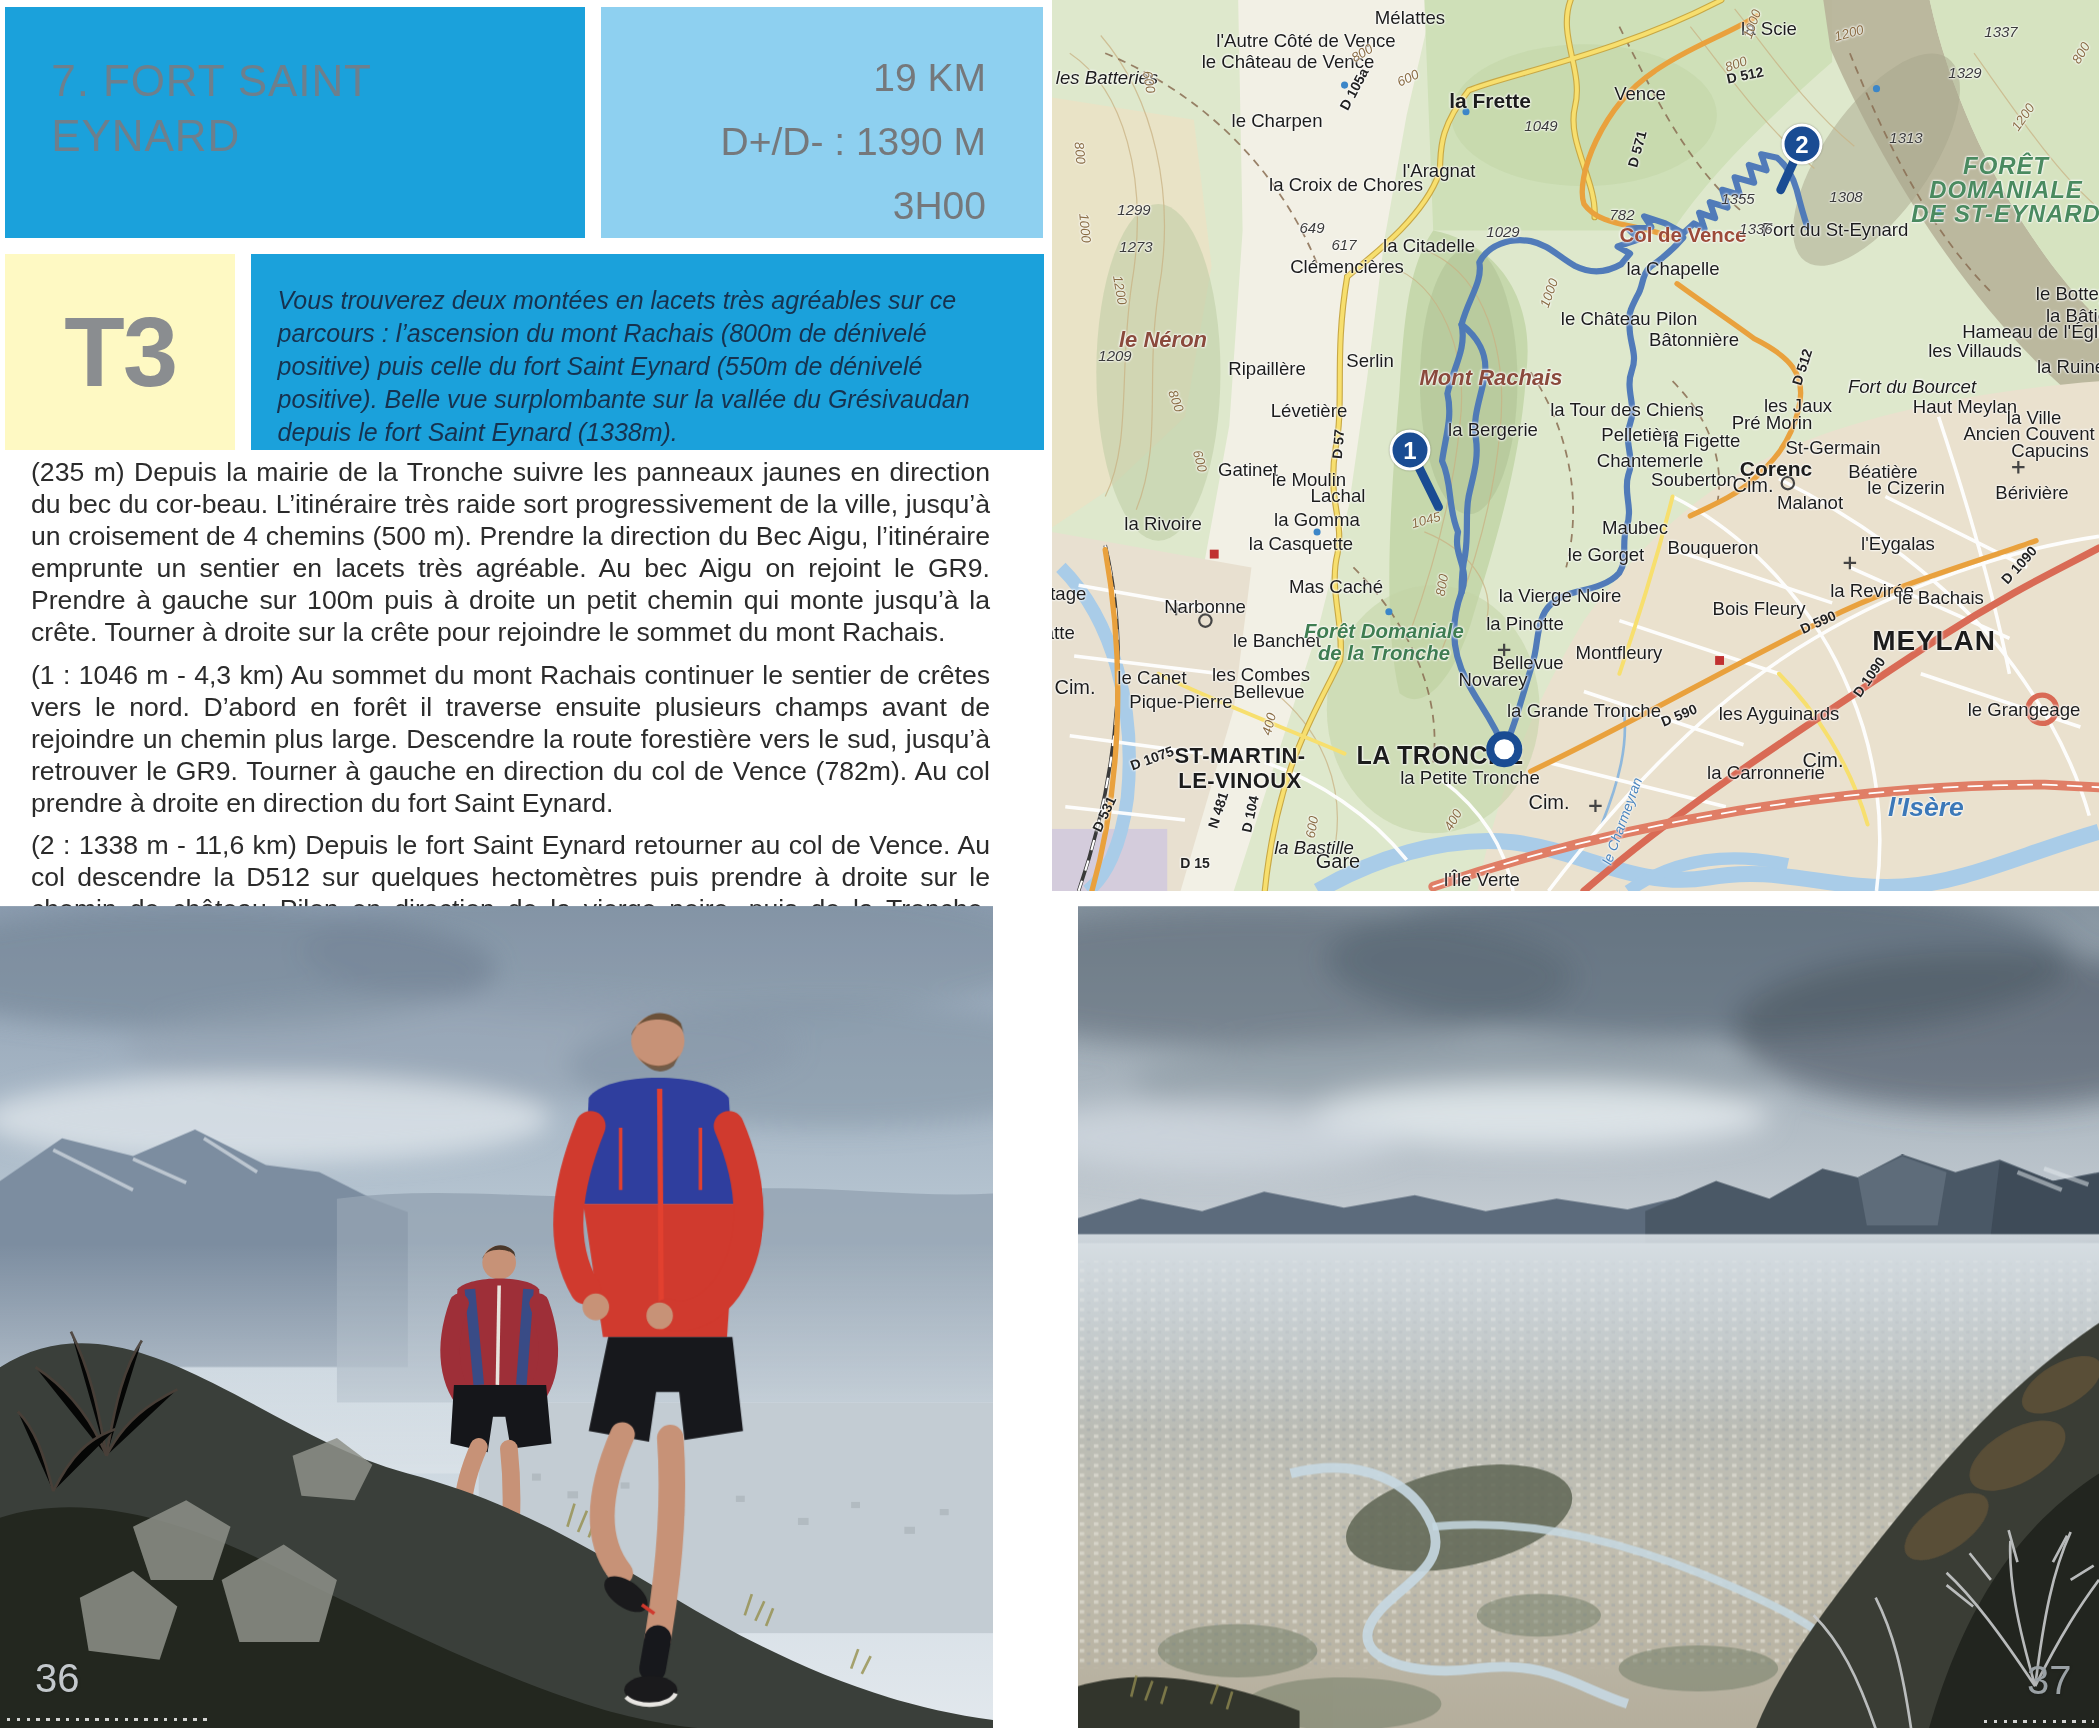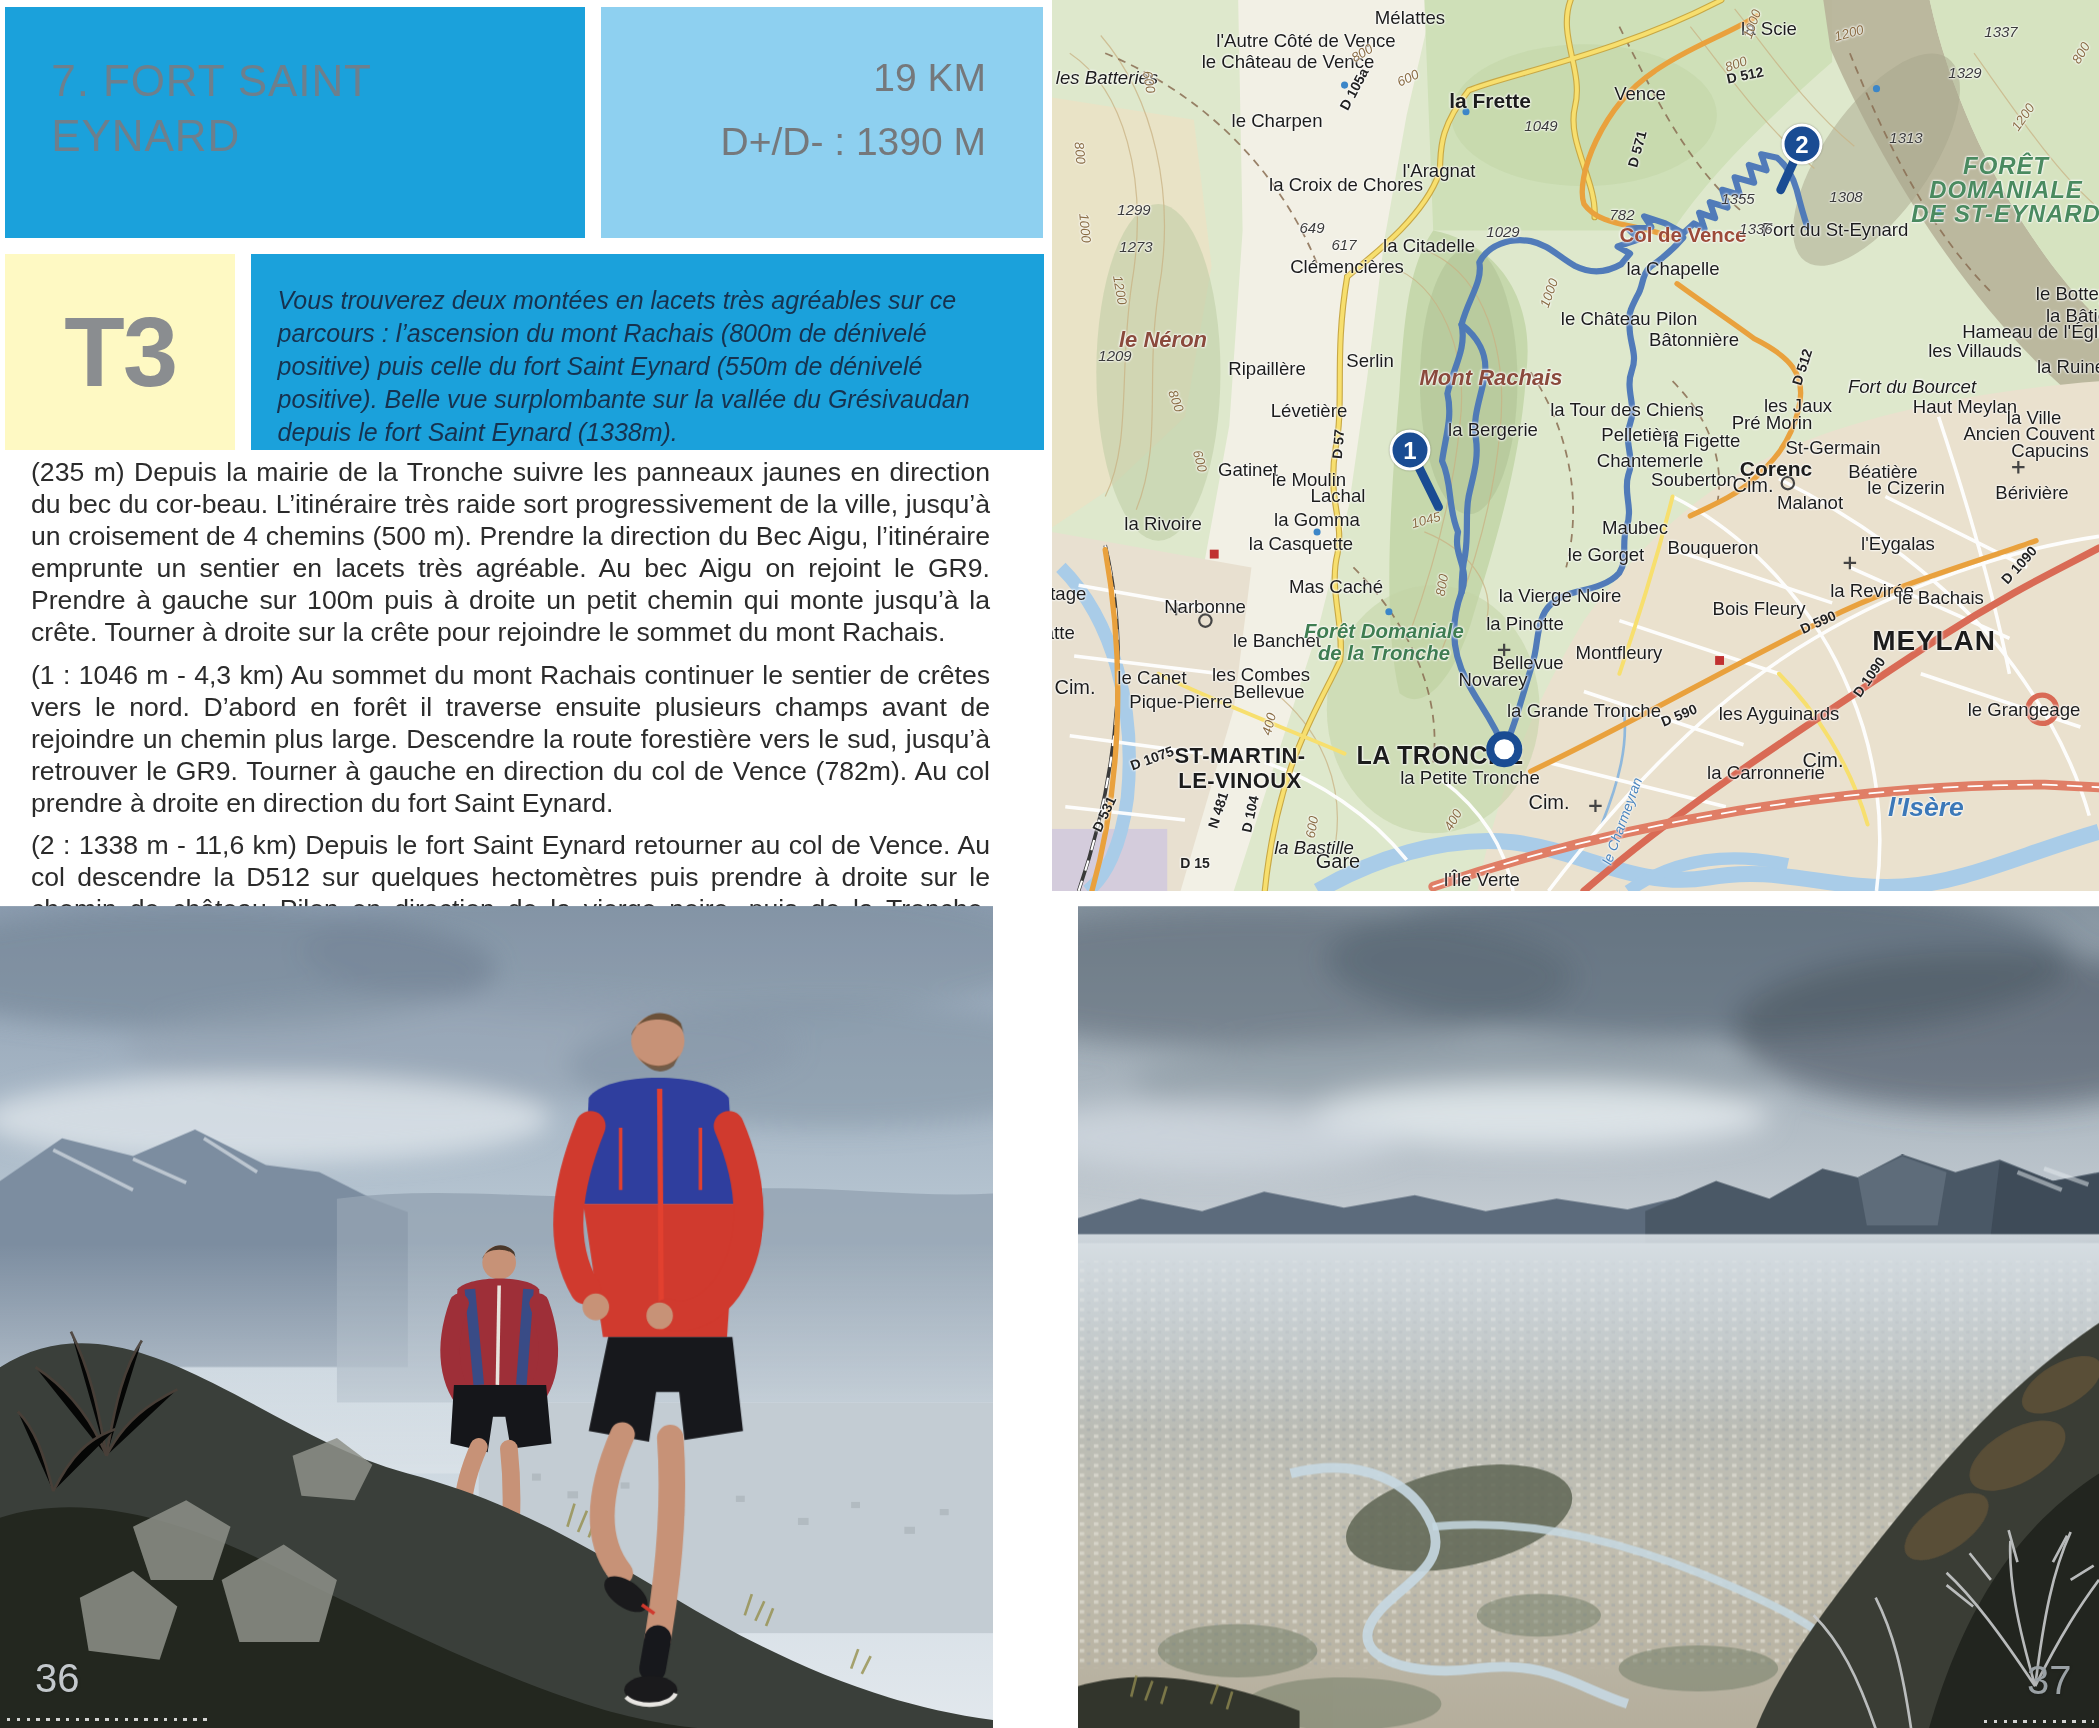--- a/index.html
+++ b/index.html
@@ -61,20 +61,21 @@
   <div class="title-text">
     <div>7. FORT SAINT</div>
     <div>EYNARD</div>
   </div>
 </div>
 
 <div class="abs stats-block">
   <div class="stats-text">
     <div>19 KM</div>
     <div>D+/D- : 1390 M</div>
+    <div>3H00</div>
   </div>
 </div>
 
 <div class="abs t3-box">
   <span>T3</span>
 </div>
 
 <div class="abs intro-box">
   <p>Vous trouverez deux montées en lacets très agréables sur ce parcours : l’ascension du mont Rachais (800m de dénivelé positive) puis celle du fort Saint Eynard (550m de dénivelé positive). Belle vue surplombante sur la vallée du Grésivaudan depuis le fort Saint Eynard (1338m).</p>
 </div>

